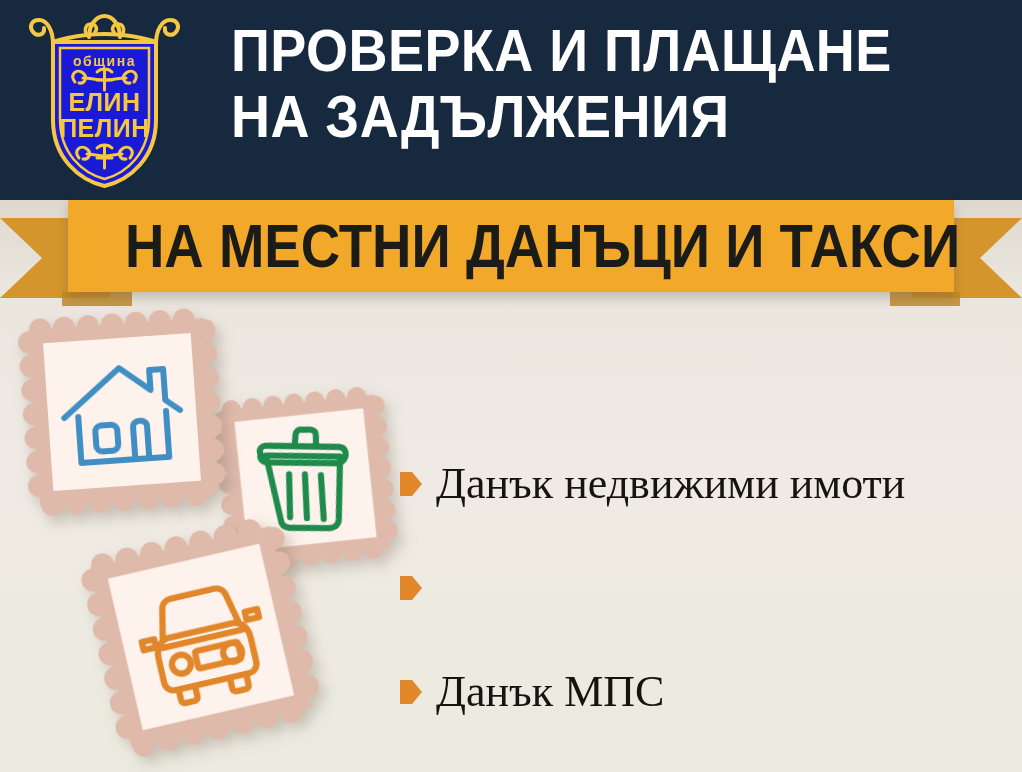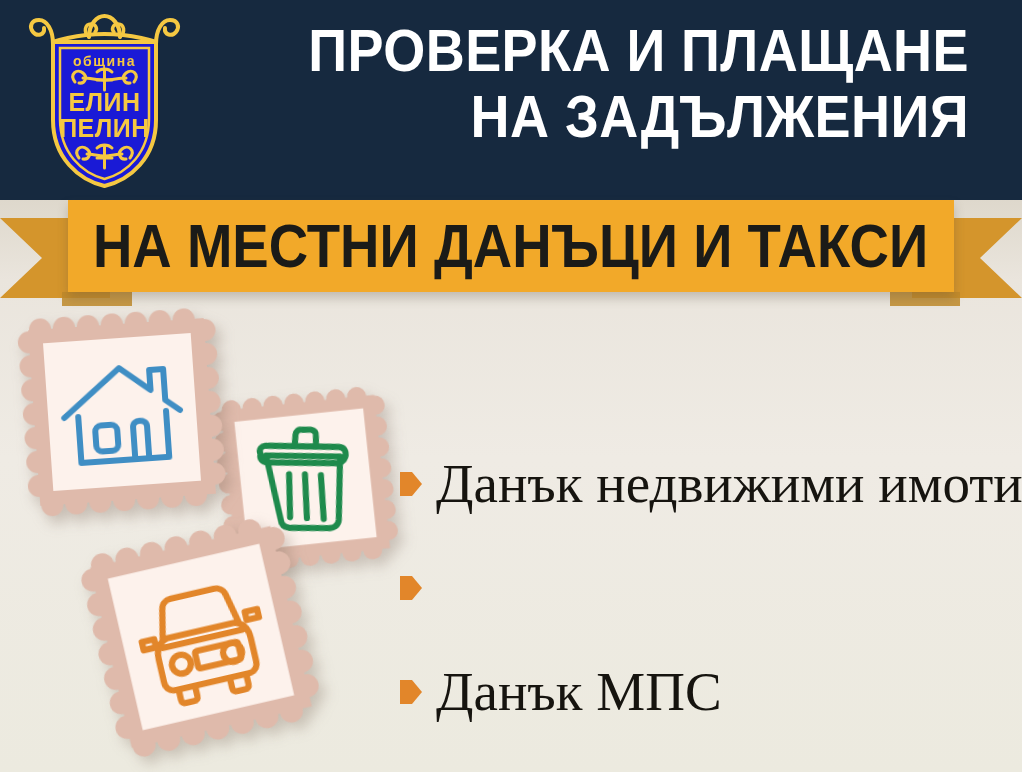--- a/index.html
+++ b/index.html
@@ -22,21 +22,21 @@
     position:absolute;left:0;top:0;width:1022px;height:200px;
     background:#16293f;
     z-index:5;
     padding-left:13px;
   }
   .logo{
     position:absolute;left:27px;top:8px;width:155px;height:182px;
   }
   .title-block{
     position:absolute;left:190px;top:18px;width:820px;
-    text-align:right;
+    text-align:left;
   }
   .title-line{
     color:#ffffff;
     font-family:"Liberation Sans", sans-serif;
     font-weight:bold;
     font-size:60px;
     line-height:66px;
     letter-spacing:0.5px;
     transform:scaleX(0.90);
     transform-origin:center top;
@@ -60,21 +60,21 @@
     clip-path:polygon(0 0,70px 0,70px 14px,0 14px);
     opacity:.85;
   }
   .ribbon-shadow-r{
     position:absolute;right:62px;top:92px;width:70px;height:14px;
     background:#c08a2a;opacity:.85;
   }
   .ribbon-main{
     position:absolute;left:68px;top:0px;width:886px;height:92px;
     background:#f2a929;
-    display:flex;align-items:center;justify-content:center;
+    display:flex;align-items:center;justify-content:flex-start;
     box-shadow:0 6px 10px rgba(90,80,60,.28);
   }
   .ribbon-text{
     color:#1b1b18;
     font-family:"Liberation Sans", sans-serif;
     font-weight:bold;
     font-size:62px;
     line-height:62px;
     letter-spacing:0px;
     transform:scaleX(0.88);
@@ -90,21 +90,21 @@
     display:flex;align-items:center;
     height:104px;
   }
   .bullet-mark{
     width:22px;height:24px;flex:0 0 22px;margin-right:14px;
     background:#e2862a;
     clip-path:polygon(0 0,12px 0,22px 12px,12px 24px,0 24px);
   }
   .bullet-text{
     font-family:"Liberation Serif", serif;
-    font-size:55px;
+    font-size:44px;
     color:#16140f;
     line-height:48px;
     white-space:nowrap;
   }
 </style>
 </head>
 <body>
 
 <div id="root">
 

